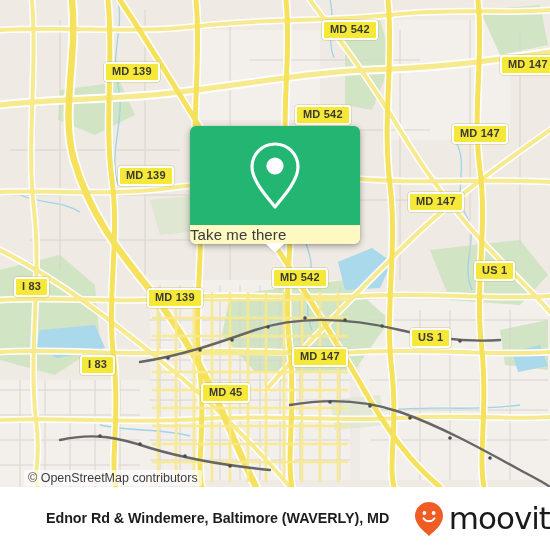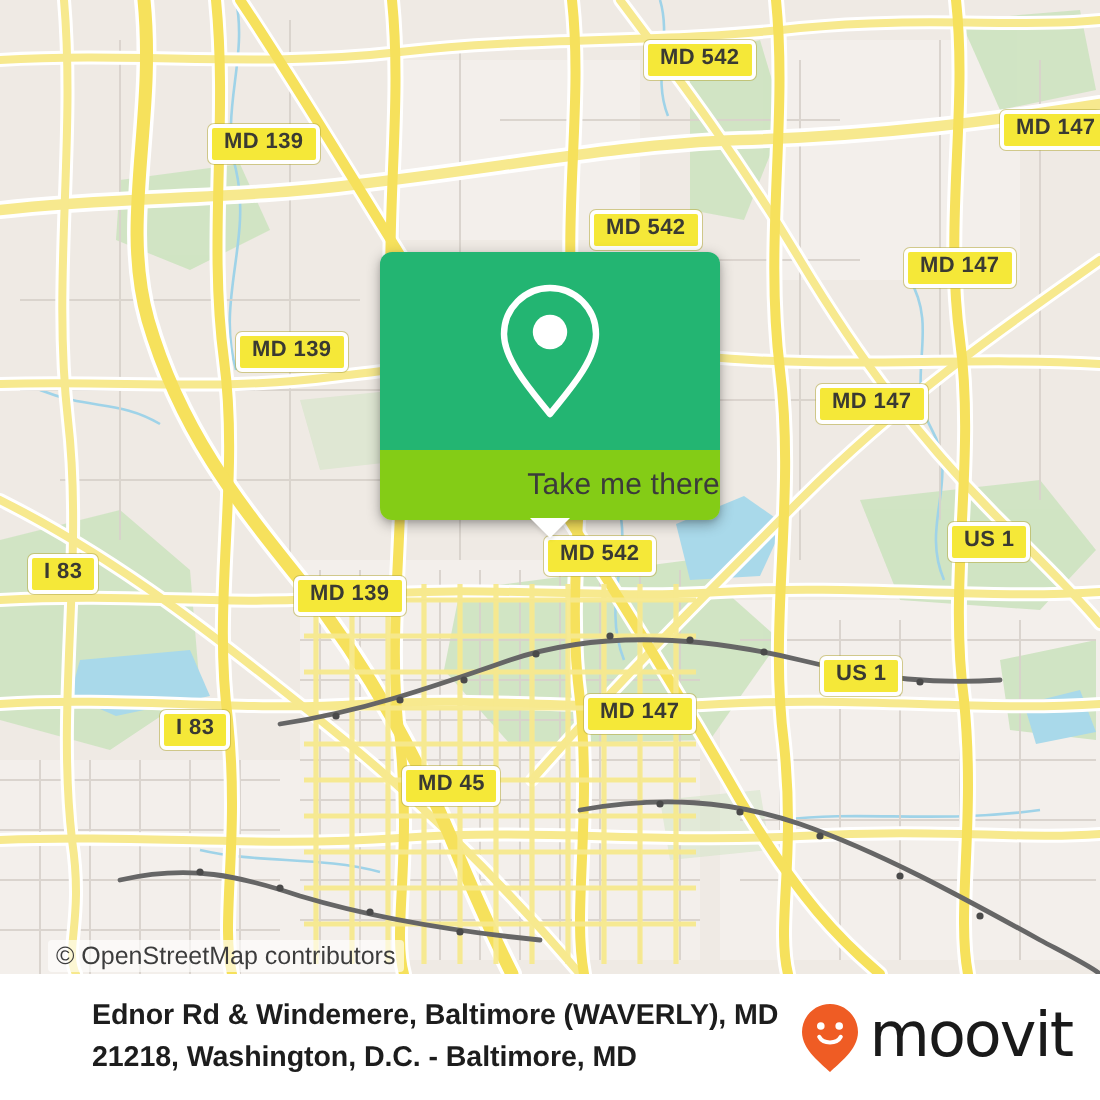--- a/index.html
+++ b/index.html
@@ -46,24 +46,24 @@
     filter:drop-shadow(0 1px 1px rgba(0,0,0,.12));
   }
   .card-top{
     background:#23b572;
     height:99px;
     border-radius:6px 6px 0 0;
     display:flex;align-items:center;justify-content:center;
     position:relative;
   }
   .card-bottom{
-    background:#84cc16;
-    height:35px;
+    background:#fef9c3;
+    height:19px;
     border-radius:0 0 6px 6px;
-    display:flex;align-items:center;justify-content:flex-end;
+    display:flex;align-items:center;justify-content:flex-start;
     position:relative;
   }
   .card-bottom .label{
     font-size:15px;color:#3b3b3b;letter-spacing:.1px;
   }
   .card-tail{
     position:absolute;left:50%;bottom:-9px;margin-left:-10px;
     width:0;height:0;
     border-left:10px solid transparent;
     border-right:10px solid transparent;
@@ -81,21 +81,20 @@
     padding-left:14px;
     font-size:14.3px;
     line-height:21px;
     color:#1d1d1d;
     font-weight:bold;
     letter-spacing:-.05px;
     margin-left:32px;
   }
   .brand{
     display:flex;align-items:center;
-    padding-right:14px;
     gap:5px;
   }
   .brand-word{
     font-size:31px;
     line-height:31px;
     color:#1a1a1a;
     letter-spacing:-1px;
     font-family:"DejaVu Sans","Liberation Sans",sans-serif;
     font-weight:normal;
   }
@@ -273,21 +272,20 @@
       <div class="card-bottom">
         <span class="label">Take me there</span>
         <span class="card-tail"></span>
       </div>
     </div>
   </div>
 
   <div class="footer">
     <div class="footer-text">
       <div>Ednor Rd &amp; Windemere, Baltimore (WAVERLY), MD</div>
-      <div>21218, Washington, D.C. - Baltimore, MD</div>
     </div>
     <div class="brand">
       <svg width="30" height="36" viewBox="0 0 30 36">
         <path d="M15 1 C7.3 1 1 7.3 1 15 C1 24 11 31 15 35 C19 31 29 24 29 15 C29 7.3 22.7 1 15 1 Z" fill="#ef5c24"></path>
         <circle cx="10.4" cy="12" r="1.9" fill="#ffffff"></circle>
         <circle cx="19.6" cy="12" r="1.9" fill="#ffffff"></circle>
         <path d="M9.6 17.4 C11.6 21.2 18.4 21.2 20.4 17.4" fill="none" stroke="#ffffff" stroke-width="2" stroke-linecap="round"></path>
       </svg>
       <span class="brand-word">moovit</span>
     </div>

